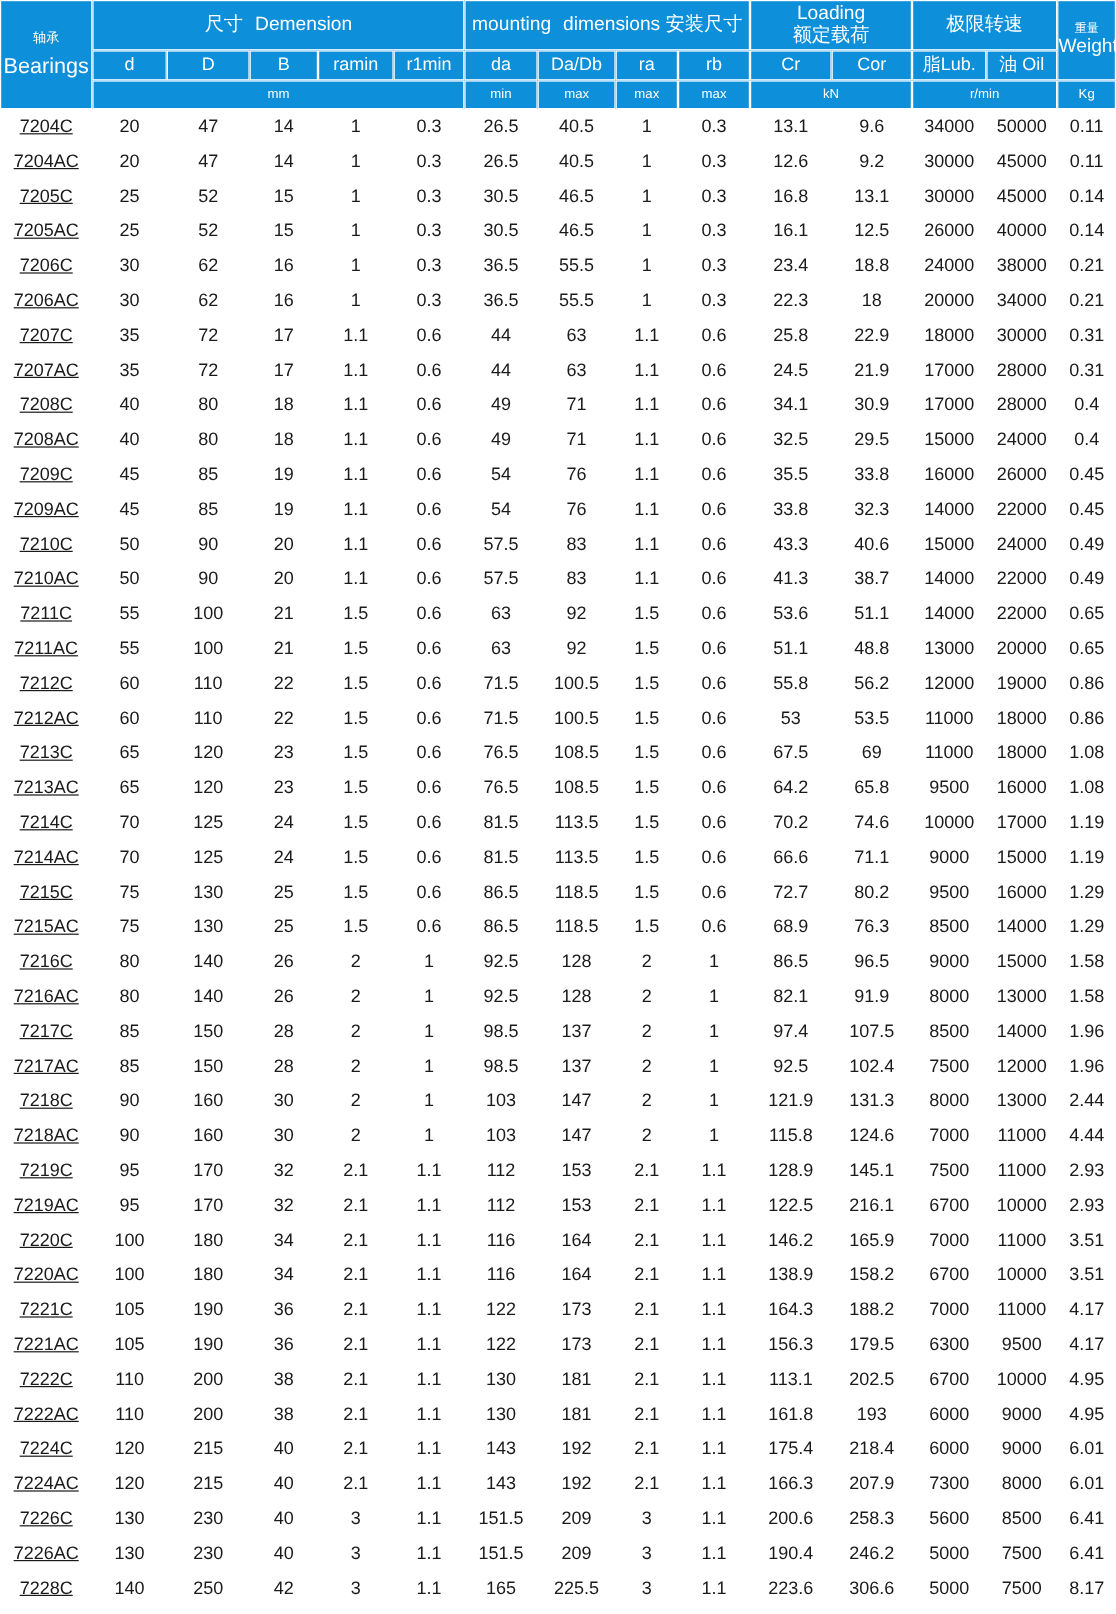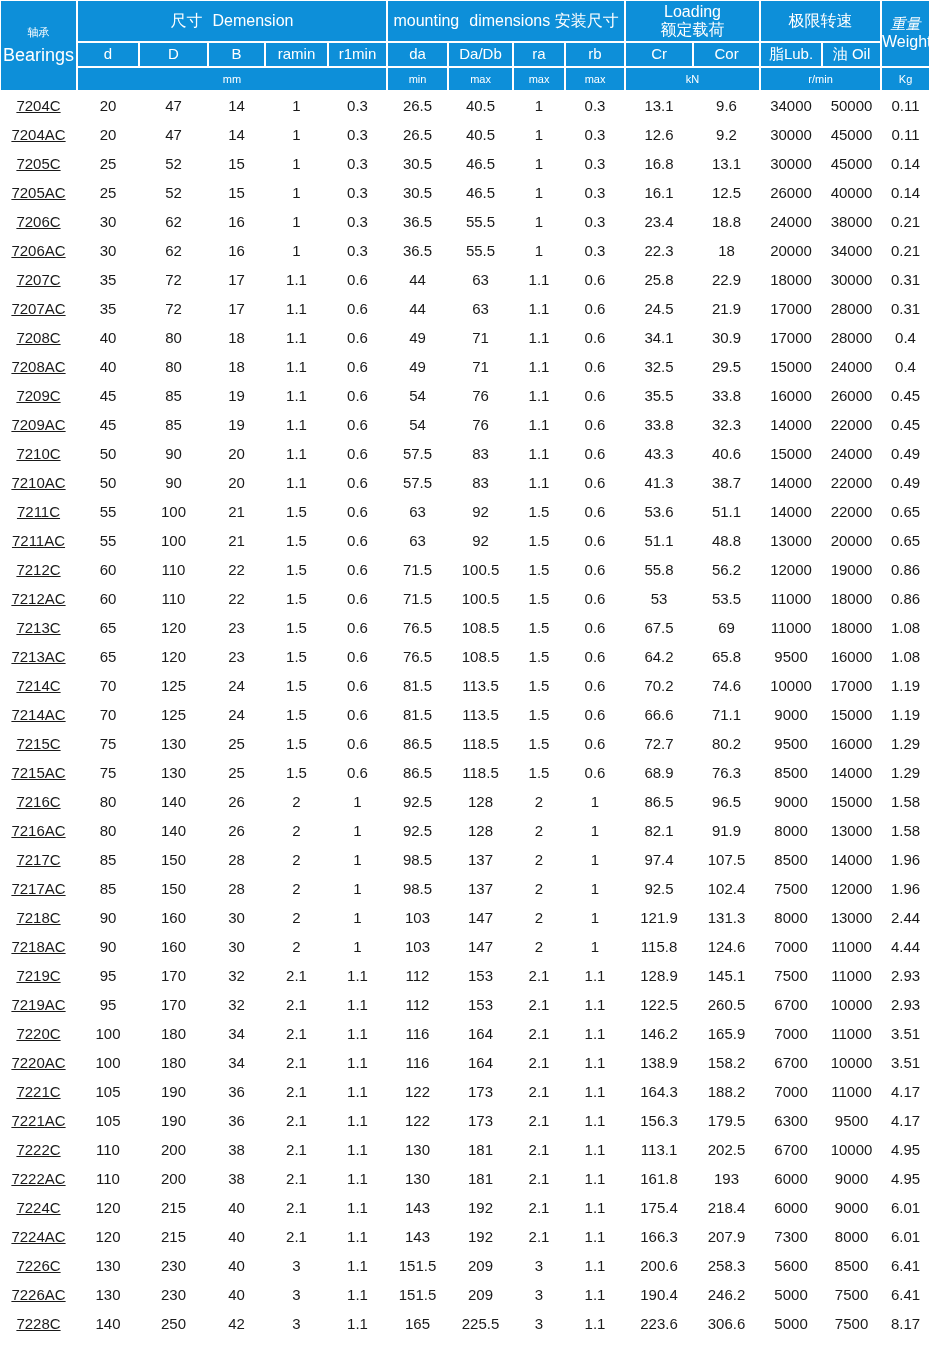--- a/index.html
+++ b/index.html
@@ -41,21 +41,21 @@
 
   th .cn { display: block; }
   th .en { display: block; }
   th .inline-pair { white-space: nowrap; }
   th .gap { display: inline-block; width: 10px; }
 
   
   th.bearings-head .cn { font-size: 11px; margin-bottom: 7px; }
   th.bearings-head .en { font-size: 18px; }
 
-  th.weight-head .cn { font-size: 15px; font-style: italic; }
+  th.weight-head .cn { font-size: 10px; }
   th.weight-head .en { font-size: 16px; }
 
   
   #bearing-table tbody td {
     text-align: center;
     vertical-align: middle;
     font-size: 15px;
     height: 27px;
     padding: 0;
     border: 1.2px solid #ffffff;
@@ -694,21 +694,21 @@
         <td>95</td>
         <td>170</td>
         <td>32</td>
         <td>2.1</td>
         <td>1.1</td>
         <td>112</td>
         <td>153</td>
         <td>2.1</td>
         <td>1.1</td>
         <td>122.5</td>
-        <td>260.5</td>
+        <td>216.1</td>
         <td>6700</td>
         <td>10000</td>
         <td>2.93</td>
       </tr>
       <tr>
         <td class="c-name">7220C</td>
         <td>100</td>
         <td>180</td>
         <td>34</td>
         <td>2.1</td>

